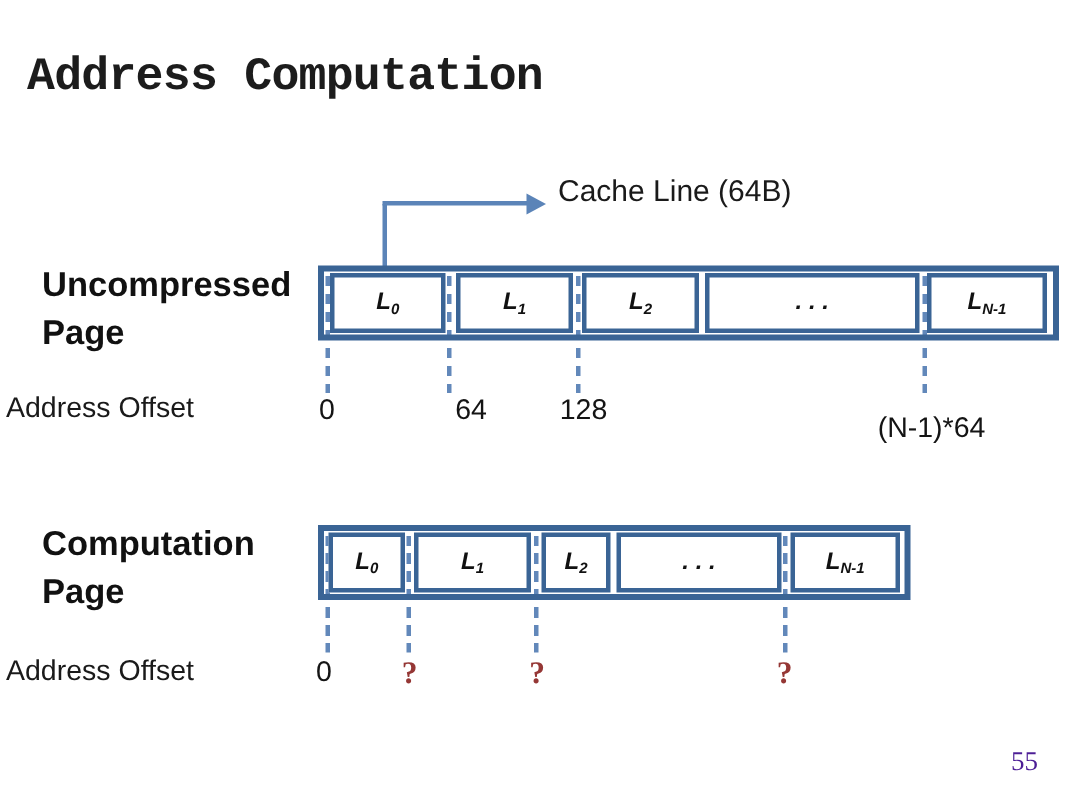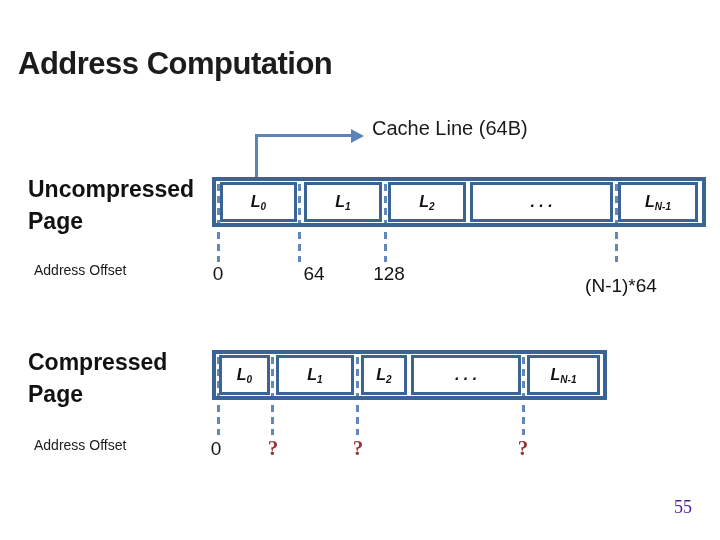--- a/index.html
+++ b/index.html
@@ -3,34 +3,34 @@
 <meta charset="utf-8">
 <style>
   html,body{margin:0;padding:0;}
   body{
     width:720px;height:540px;position:relative;background:#ffffff;
     font-family:"Liberation Sans",sans-serif;overflow:hidden;
   }
   .abs{position:absolute;}
   
   .slide-title{
-    left:18px;top:46px;font-size:31px;font-weight:700;color:#1c1c1c;
-    letter-spacing:-0.5px;font-family:Liberation Sans, sans-serif;
+    left:18px;top:34px;font-size:31px;font-weight:700;color:#1c1c1c;
+    letter-spacing:-0.5px;font-family:Liberation Mono, monospace;
   }
   
   .callout-label{left:372px;top:117px;font-size:20px;color:#1a1a1a;}
   .callout-h{left:255px;top:134px;width:97px;height:3px;background:#5b84b8;}
   .callout-v{left:255px;top:136px;width:3px;height:42px;background:#5b84b8;}
   .callout-head{
     left:351px;top:129px;width:0;height:0;
     border-left:13px solid #5b84b8;border-top:7px solid transparent;border-bottom:7px solid transparent;
   }
   
   .section-label{left:8px;font-size:23px;font-weight:700;color:#111;line-height:32px;white-space:pre-line;margin-left:20px;}
-  .offset-caption{left:34px;font-size:14px;color:#1a1a1a;}
+  .offset-caption{left:4px;font-size:19px;color:#1a1a1a;}
   
   .outer-box{border:4px solid #3a6495;background:transparent;z-index:3;box-sizing:border-box;}
   .cell{
     background:#ffffff;border:3px solid #3a6495;box-sizing:border-box;z-index:2;
     display:flex;align-items:center;justify-content:center;height:40px;top:0;
   }
   .cell .main{font-size:16px;font-weight:700;font-style:italic;color:#111;line-height:1;}
   .cell .subsc{font-size:10px;font-weight:700;font-style:italic;color:#111;transform:translateY(5px);line-height:1;}
   .dash{
     width:3px;z-index:1;
@@ -49,21 +49,21 @@
 <div class="abs slide-title">Address Computation</div>
 
 <div class="abs callout-v"></div>
 <div class="abs callout-h"></div>
 <div class="abs callout-head"></div>
 <div class="abs callout-label">Cache Line (64B)</div>
 
 <div class="abs section-label" style="top:173px;">Uncompressed
 Page</div>
 <div class="abs offset-caption" style="top:262px;">Address Offset</div>
-<div class="abs section-label" style="top:346px;">Compressed
+<div class="abs section-label" style="top:346px;">Computation
 Page</div>
 <div class="abs offset-caption" style="top:437px;">Address Offset</div>
 
 <div class="abs dash" style="left:217px;top:184px;height:78px;"></div>
 <div class="abs dash" style="left:298px;top:184px;height:78px;"></div>
 <div class="abs dash" style="left:384px;top:184px;height:78px;"></div>
 <div class="abs dash" style="left:615px;top:184px;height:78px;"></div>
 
 <div class="abs outer-box" style="left:212px;top:177px;width:494px;height:50px;"></div>
 

